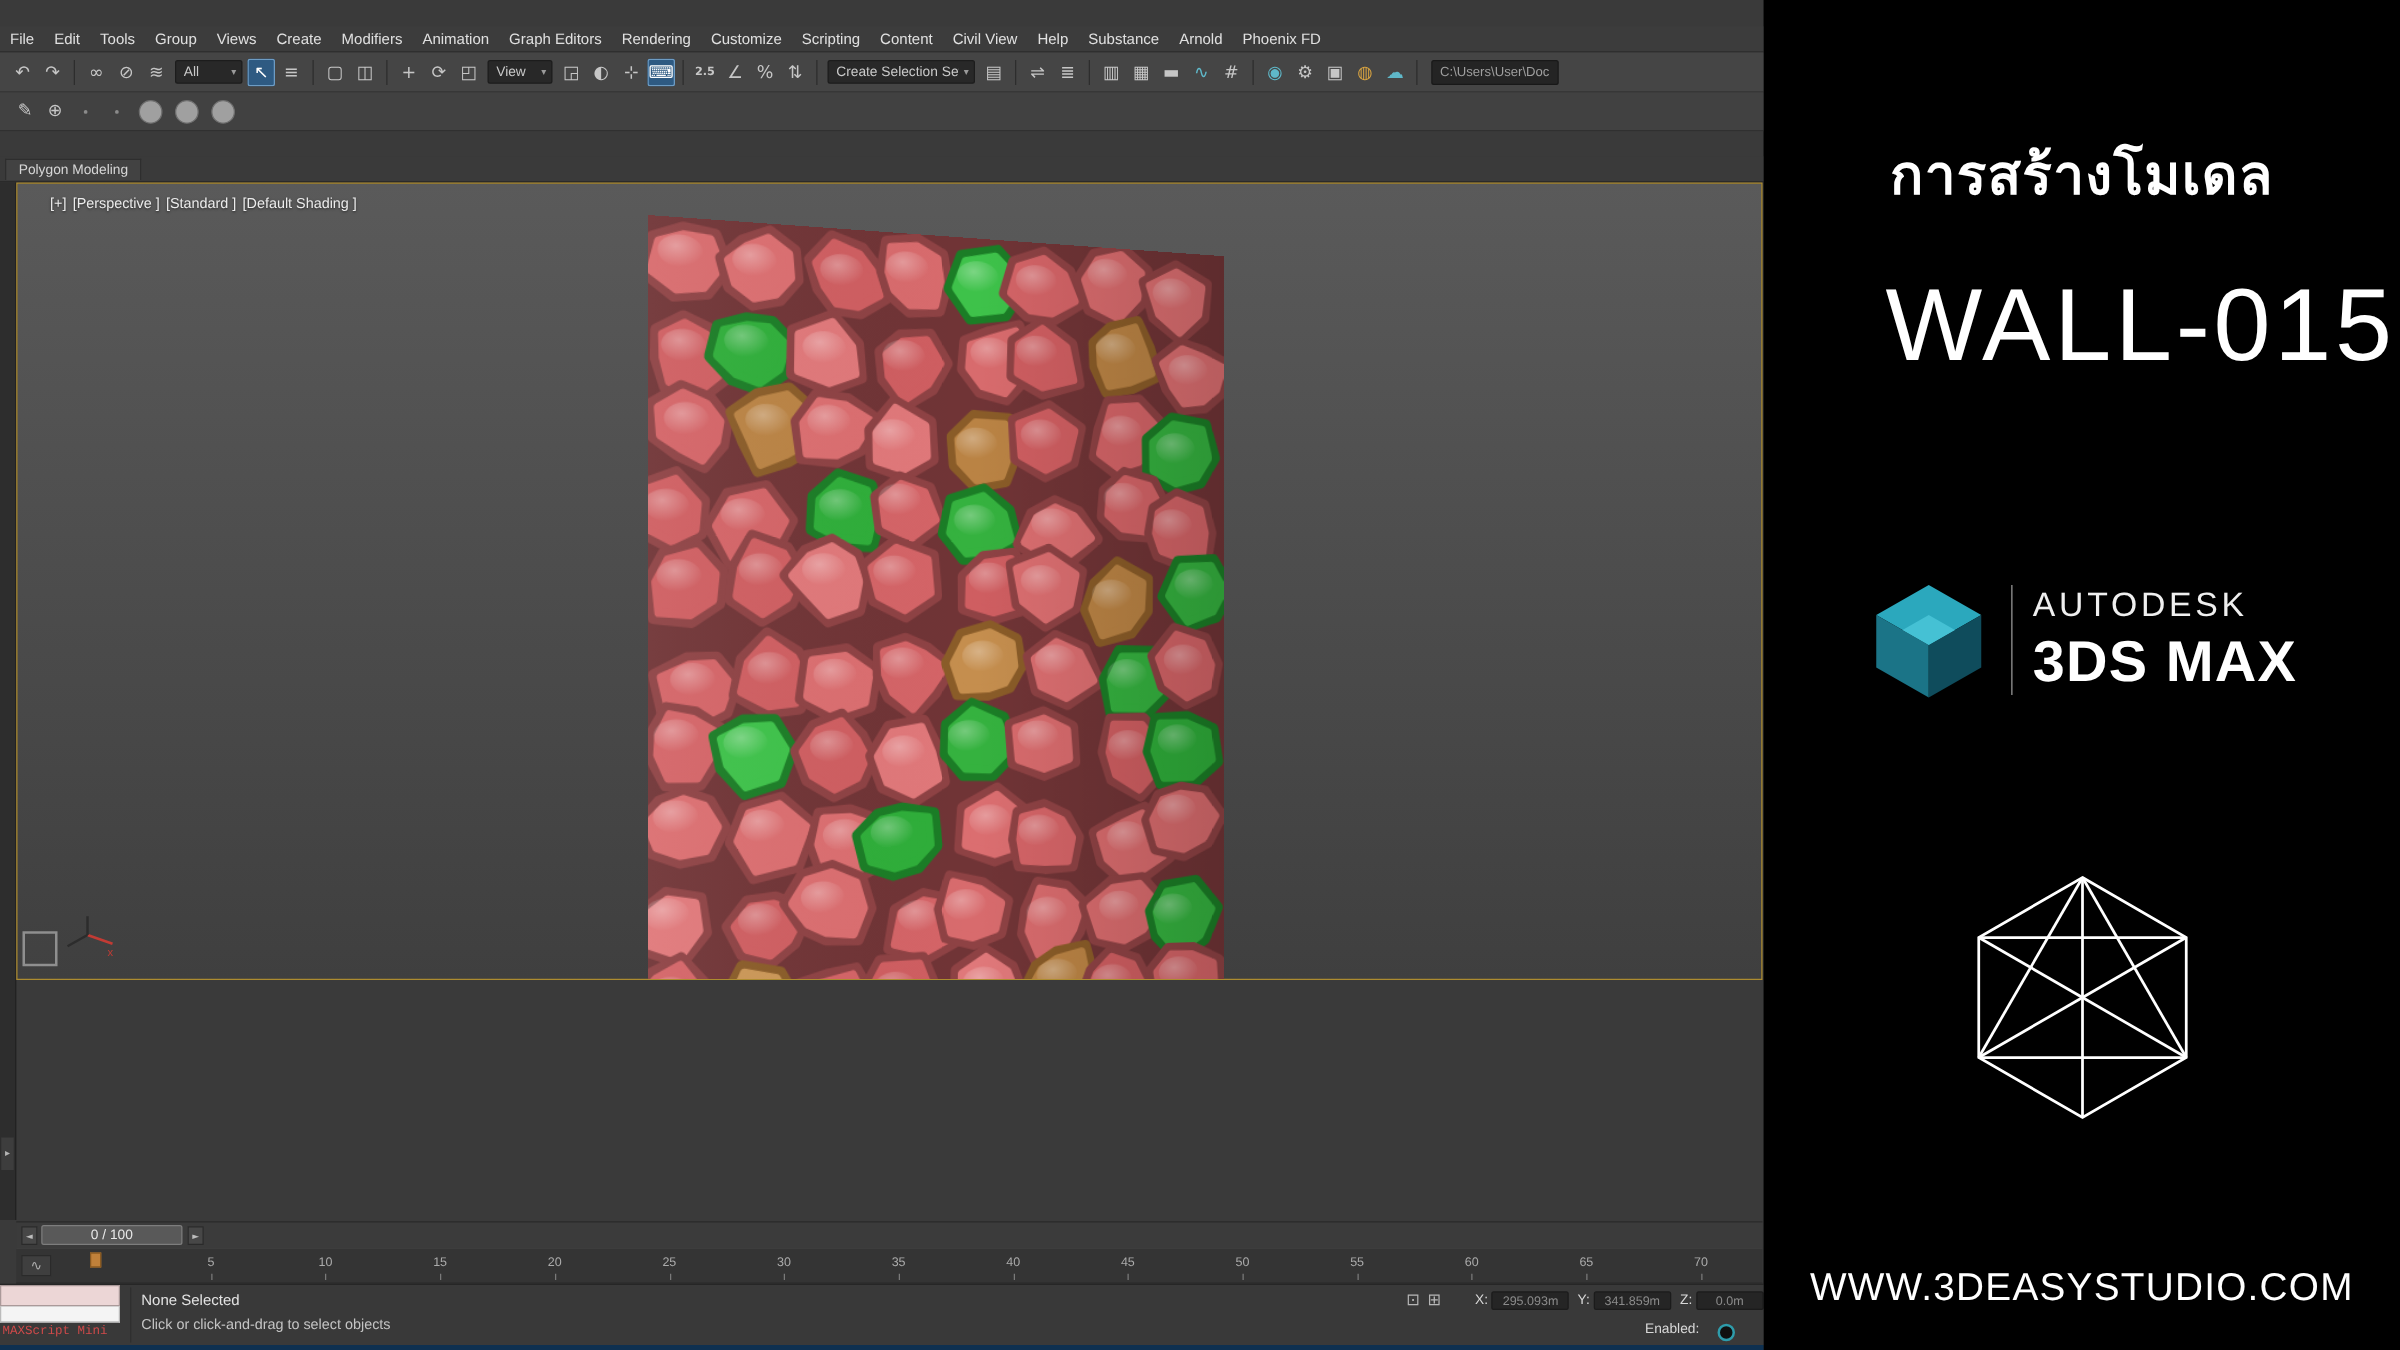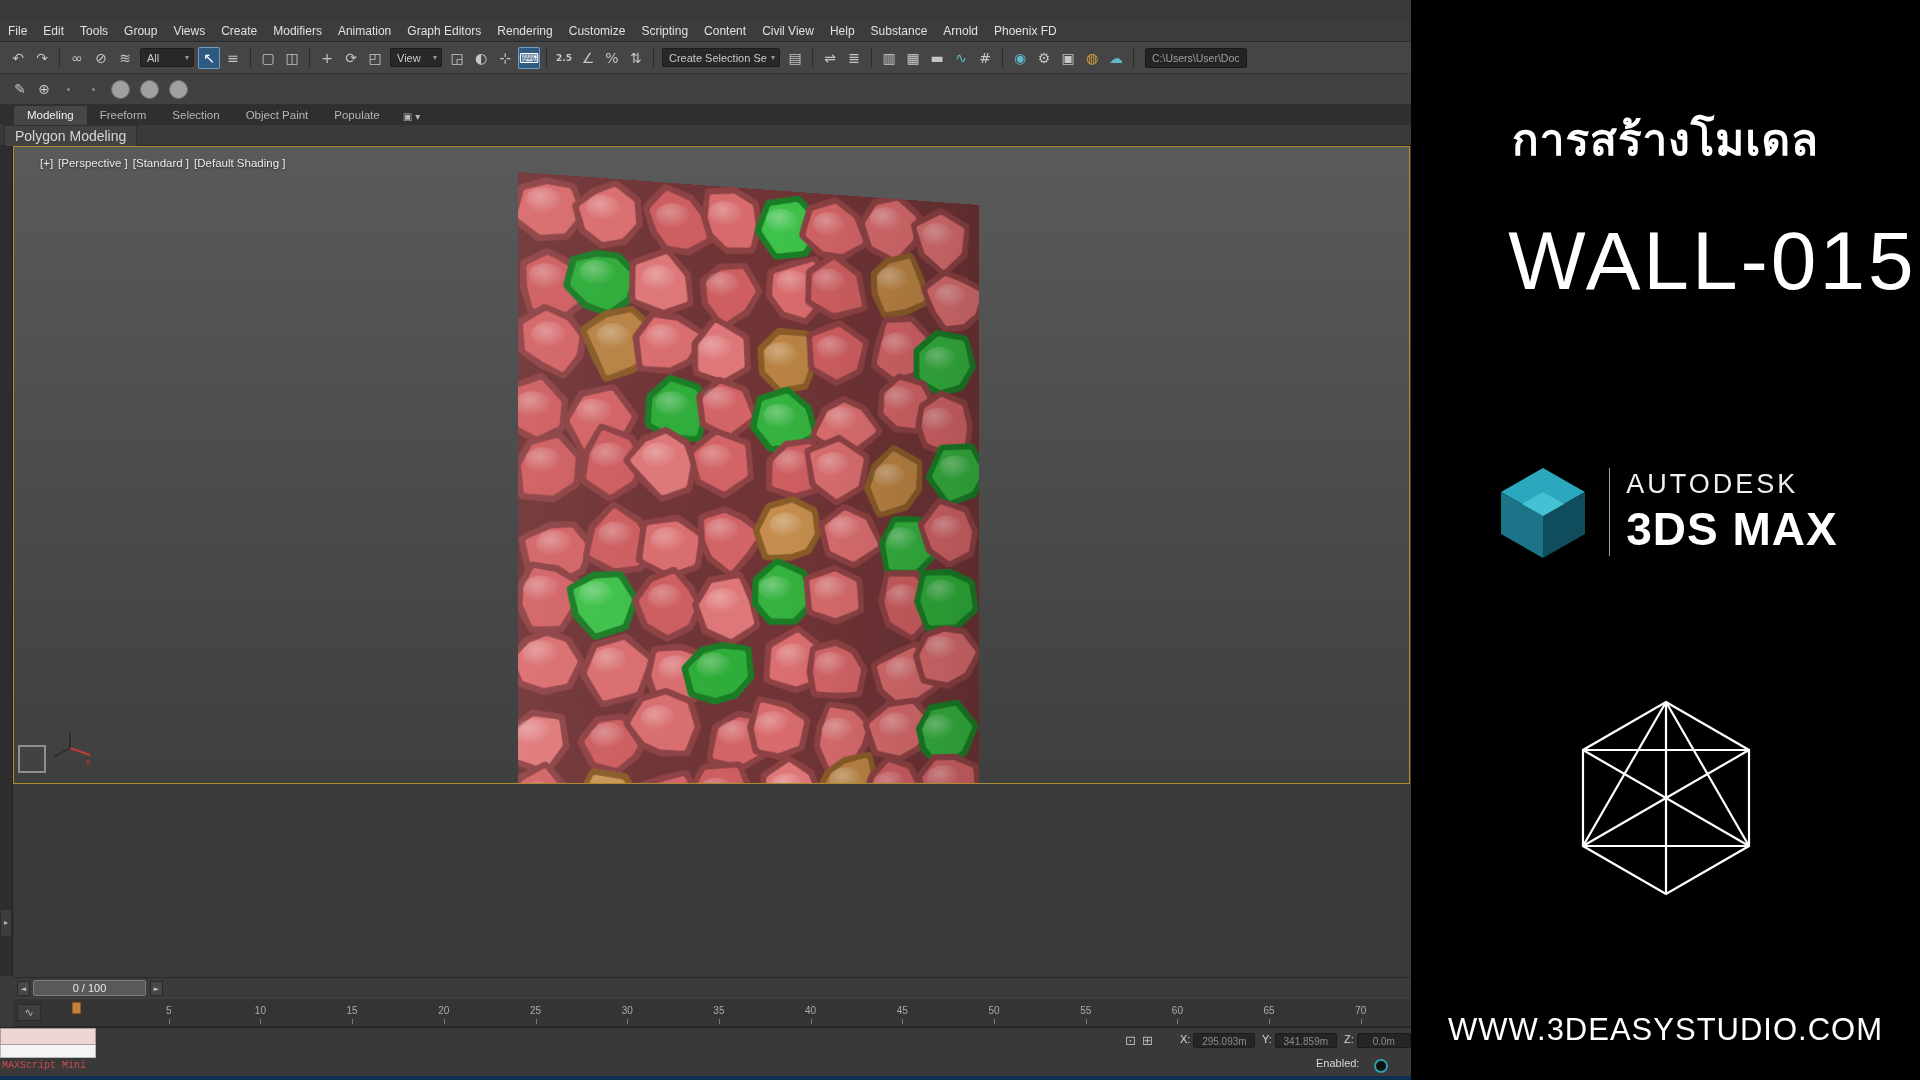--- a/index.html
+++ b/index.html
@@ -38,21 +38,21 @@
 
   .ribbontabs{position:absolute;left:0;top:105px;width:100%;height:20px;background:#2f2f2f;
               display:flex;align-items:flex-end;padding-left:14px;box-sizing:border-box;}
   .rtab{padding:3px 13px 4px;font-size:11.5px;color:#b5b5b5;cursor:default;}
   .rtab.active{background:#464646;color:#efefef;border-radius:2px 2px 0 0;}
   .rtab-config{margin-left:10px;font-size:10px;color:#b5b5b5;font-family:"DejaVu Sans",sans-serif;padding-bottom:3px;}
 
   .ribbonpanel{position:absolute;left:0;top:125px;width:100%;height:21px;background:#3a3a3a;
                border-bottom:1px solid #262626;display:flex;align-items:center;box-sizing:border-box;}
   .rpanel-tab{margin-left:4px;padding:2px 10px;background:#424242;border:1px solid #2e2e2e;border-bottom:none;
-              color:#d6d6d6;font-size:14px;}
+              color:#d6d6d6;font-size:11px;}
 
   .vp-left{position:absolute;left:0;top:146px;width:12px;height:830px;background:#2d2d2d;border-right:1px solid #222;}
   .vp-left-btn{position:absolute;left:1px;top:764px;width:10px;height:26px;background:#3d3d3d;color:#b5b5b5;
                font-size:8px;line-height:26px;text-align:center;font-family:"DejaVu Sans",sans-serif;}
 
   .vp{position:absolute;left:13px;top:146px;width:1397px;height:638px;overflow:hidden;
       background:linear-gradient(180deg,#5a5a5a 0%,#4b4b4b 55%,#3f3f3f 100%);
       border:1px solid #ad8c30;box-sizing:border-box;}
   .vp-label{position:absolute;left:26px;top:6px;}
   .vp-label span{margin-right:5px;font-size:11.5px;color:#ececec;text-shadow:0 1px 2px rgba(0,0,0,.55);}
@@ -202,28 +202,20 @@
     <div class="toolbar2" id="toolbar2">
         <span class="tbicon">✎</span>
         <span class="tbicon">⊕</span>
         <span class="tbdot"></span>
         <span class="tbdot"></span>
         <span class="tbcircle"></span>
         <span class="tbcircle"></span>
         <span class="tbcircle"></span>
       </div>
 
-    <div class="ribbontabs" id="ribbontabs">
-        <span class="rtab active">Modeling</span>
-        <span class="rtab">Freeform</span>
-        <span class="rtab">Selection</span>
-        <span class="rtab">Object Paint</span>
-        <span class="rtab">Populate</span>
-        <span class="rtab-config">▣ ▾</span>
-      </div>
     <div class="ribbonpanel">
       <span class="rpanel-tab">Polygon Modeling</span>
     </div>
 
     <div class="vp-left">
       <div class="vp-left-btn">▸</div>
     </div>
 
     <div class="vp">
       <div class="wall">
@@ -781,20 +773,24 @@
         <span class="ruler-num" style="left: 1347.8px;">70</span>
         <span class="ruler-tickline" style="left: 1347.8px;"></span>
       </div>
 
     <div class="statusbar">
       <div class="listener">
         <div class="l-pink"></div>
         <div class="l-white"></div>
         <div class="l-label">MAXScript Mini</div>
       </div>
+      <div class="prompt-block">
+        <div class="sel-status">None Selected</div>
+        <div class="prompt-text">Click or click-and-drag to select objects</div>
+      </div>
       <div class="status-icons" id="status-icons">
           <span class="sicon">⊡</span>
           <span class="sicon">⊞</span>
         </div>
       <div class="coordfield cf-x">
         <span>X:</span><span class="coordbox">295.093m</span>
       </div>
       <div class="coordfield cf-y">
         <span>Y:</span><span class="coordbox">341.859m</span>
       </div>

